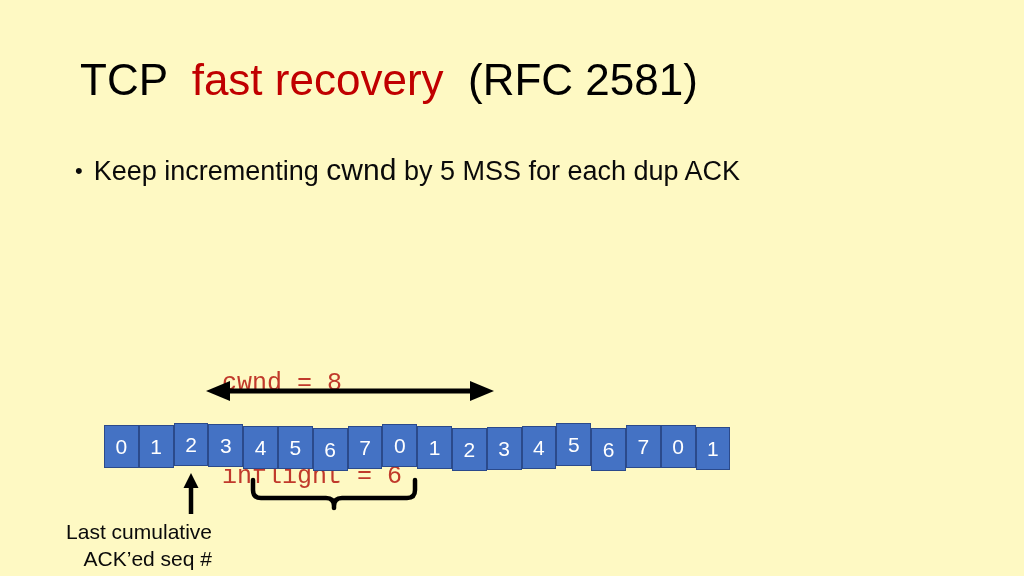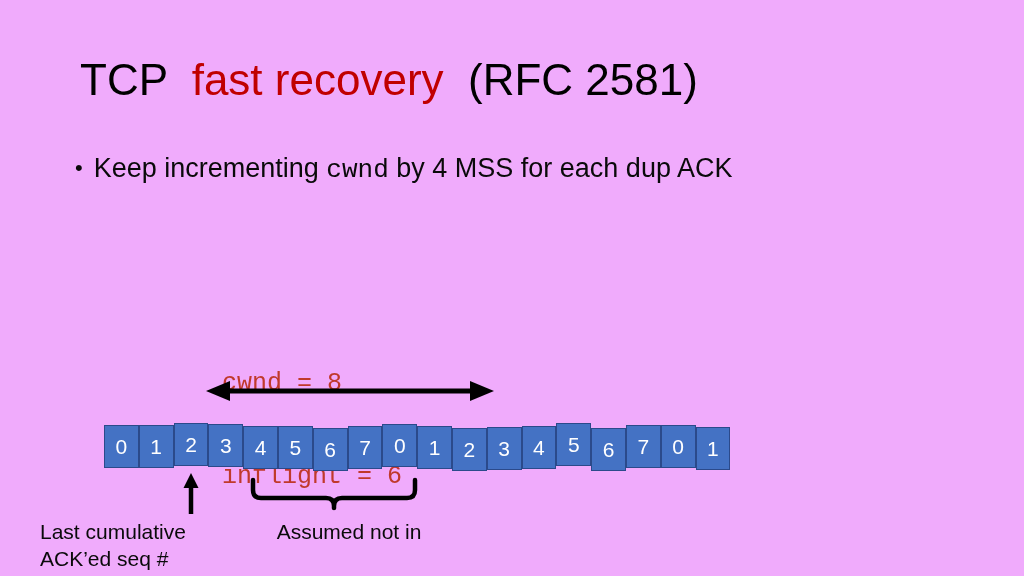--- a/index.html
+++ b/index.html
@@ -1,31 +1,31 @@
 <!DOCTYPE html>
 <html style="--title-red: #C00000; --code-red: #C0392B; --box-fill: #4472C4; --box-border: #2B4A8B; --box-text: #FFFFFF; --diagram-black: #000000;"><head>
 <meta charset="utf-8">
 <style>
   html,body{margin:0;padding:0;background:#ffffff;}
   .slide{
-    position:relative;width:1024px;height:576px;background:#f0abfc;overflow:hidden;
+    position:relative;width:1024px;height:576px;background:#fef9c3;overflow:hidden;
     font-family:"Liberation Sans", sans-serif;color:#000;
   }
   .title{
     position:absolute;left:80px;top:55px;margin:0;font-size:44px;font-weight:400;
     letter-spacing:0px;white-space:nowrap;color:#000;
   }
   .title span{white-space:pre;}
   .title .red{color:var(--title-red,#C00000);}
   .bullet{
     position:absolute;left:75px;top:153px;font-size:27px;white-space:nowrap;color:#0a0a0a;
   }
   .bullet span{white-space:pre;}
   .bullet .marker{font-size:22px;vertical-align:2px;margin-right:11px;}
-  .mono{font-family:Liberation Mono, monospace;font-size:26px;}
+  .mono{font-family:Liberation Sans, sans-serif;font-size:30px;}
   .state{
     position:absolute;left:222px;top:306px;
     font-family:"Liberation Mono","DejaVu Sans Mono",monospace;
     font-size:25px;line-height:31px;color:var(--code-red,#C0392B);white-space:pre;
   }
   .harrow{position:absolute;left:204px;top:379px;}
   .row{
     position:absolute;left:104px;top:425px;display:flex;
   }
   .seqbox{
@@ -45,36 +45,36 @@
   .seqbox:nth-child(12){transform:translateY(2px);}
   .seqbox:nth-child(13){transform:translateY(1px);}
   .seqbox:nth-child(14){transform:translateY(-2px);}
   .seqbox:nth-child(15){transform:translateY(3px);}
   .seqbox:nth-child(18){transform:translateY(2px);}
   .uparrow{position:absolute;left:181px;top:471px;}
   .brace{position:absolute;left:250px;top:477px;}
   .label{
     position:absolute;top:519px;font-size:21px;line-height:26.5px;color:#0a0a0a;
   }
-  .label-ack{left:40px;width:172px;}
+  .label-ack{left:40px;width:172px;text-align:right;}
   .label-dup{left:259px;width:180px;text-align:center;}
 </style>
 </head>
 <body>
 
 <div class="slide">
 
   <h1 class="title">
     <span>TCP </span>
     <span class="red">fast recovery</span>
     <span> (RFC 2581)</span>
   </h1>
 
   <div class="bullet">
-    <span class="marker">•</span><span>Keep incrementing </span><span class="mono">cwnd</span><span> by 4 MSS for each dup ACK</span>
+    <span class="marker">•</span><span>Keep incrementing </span><span class="mono">cwnd</span><span> by 5 MSS for each dup ACK</span>
   </div>
 
   <div class="state">
     <div>cwnd = 8</div>
     <div>inflight = 6</div>
   </div>
 
   <svg class="harrow" width="292" height="24" viewBox="0 0 292 24">
     <line x1="22" y1="12" x2="270" y2="12" stroke="#000" stroke-width="5"></line>
     <polygon points="2,12 26,2 26,22" fill="#000"></polygon>
@@ -110,16 +110,15 @@
   <svg class="brace" width="168" height="34" viewBox="0 0 168 34">
     <path d="M3,3 L3,13 Q3,21 11,21 L76,21 Q84,21 84,29 L84,31 M165,3 L165,13 Q165,21 157,21 L92,21 Q84,21 84,29" fill="none" stroke="#000" stroke-width="4.5" stroke-linecap="round" stroke-linejoin="round"></path>
   </svg>
 
   <div class="label label-ack">
     <div>Last cumulative</div>
     <div>ACK’ed seq #</div>
   </div>
 
   <div class="label label-dup">
-    <div>Assumed not in</div>
   </div>
 
 </div>
 
 </body></html>

